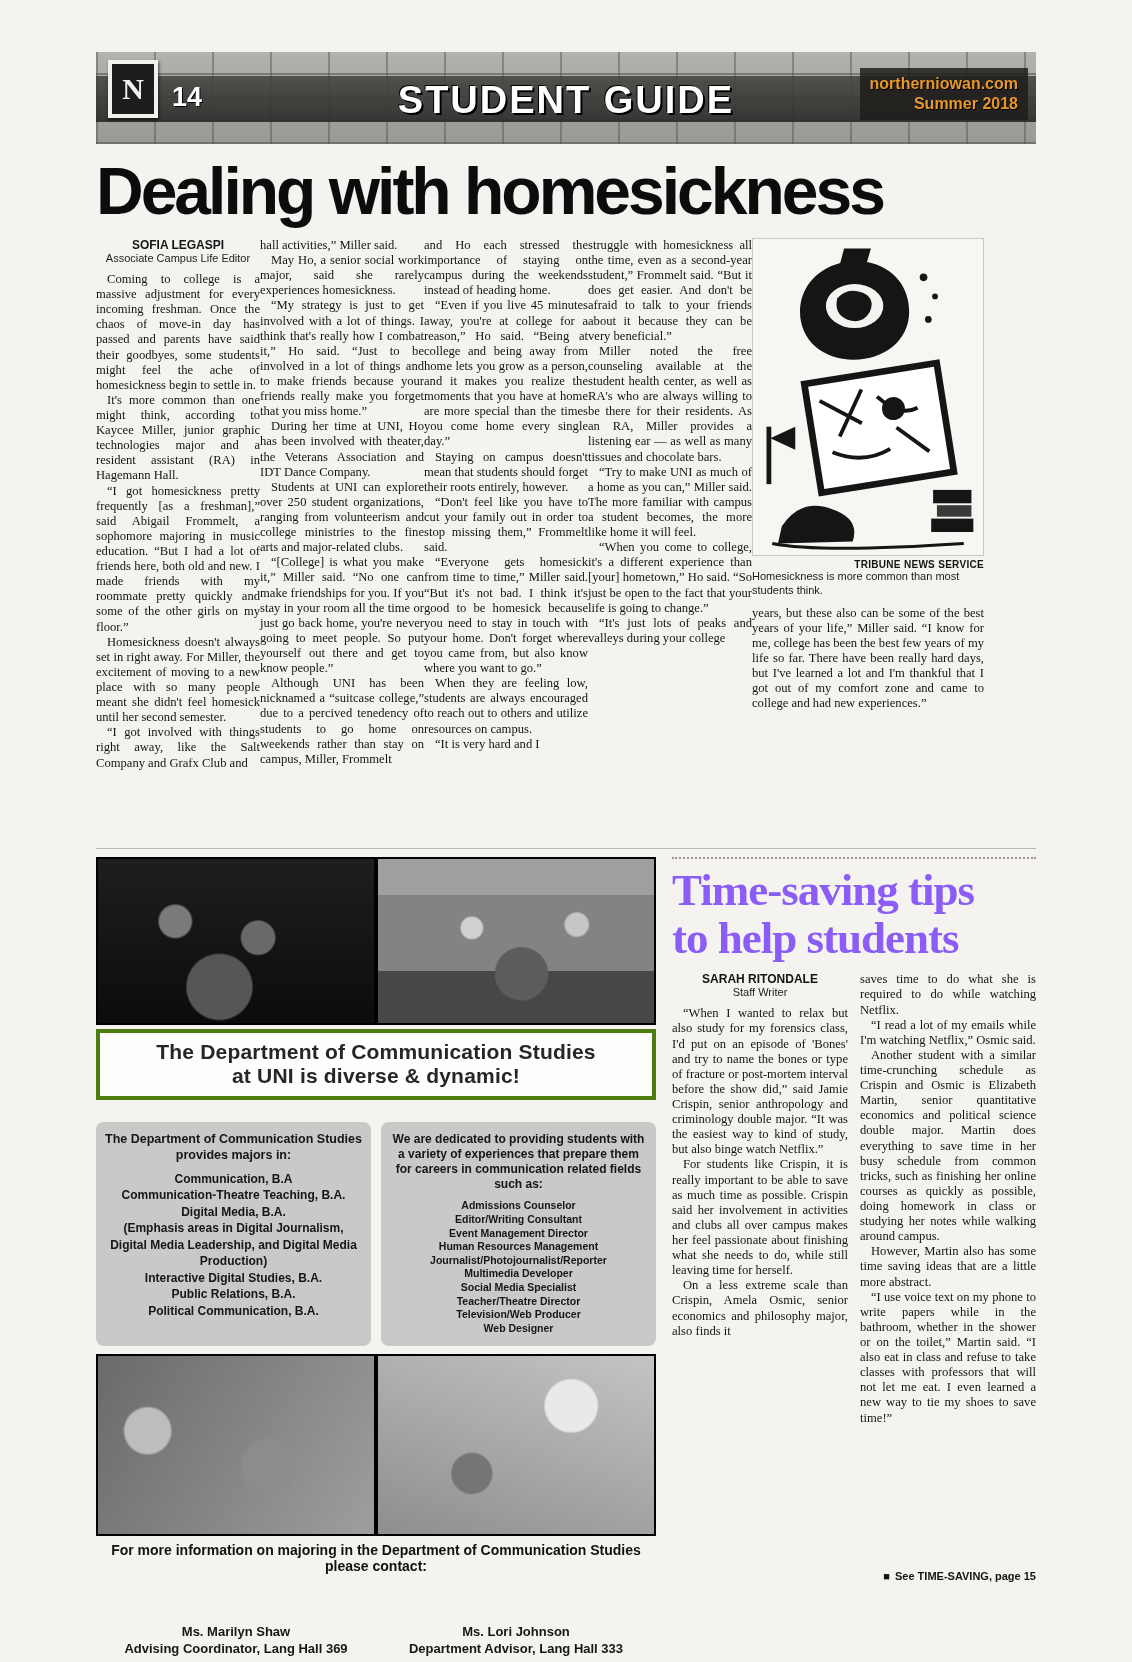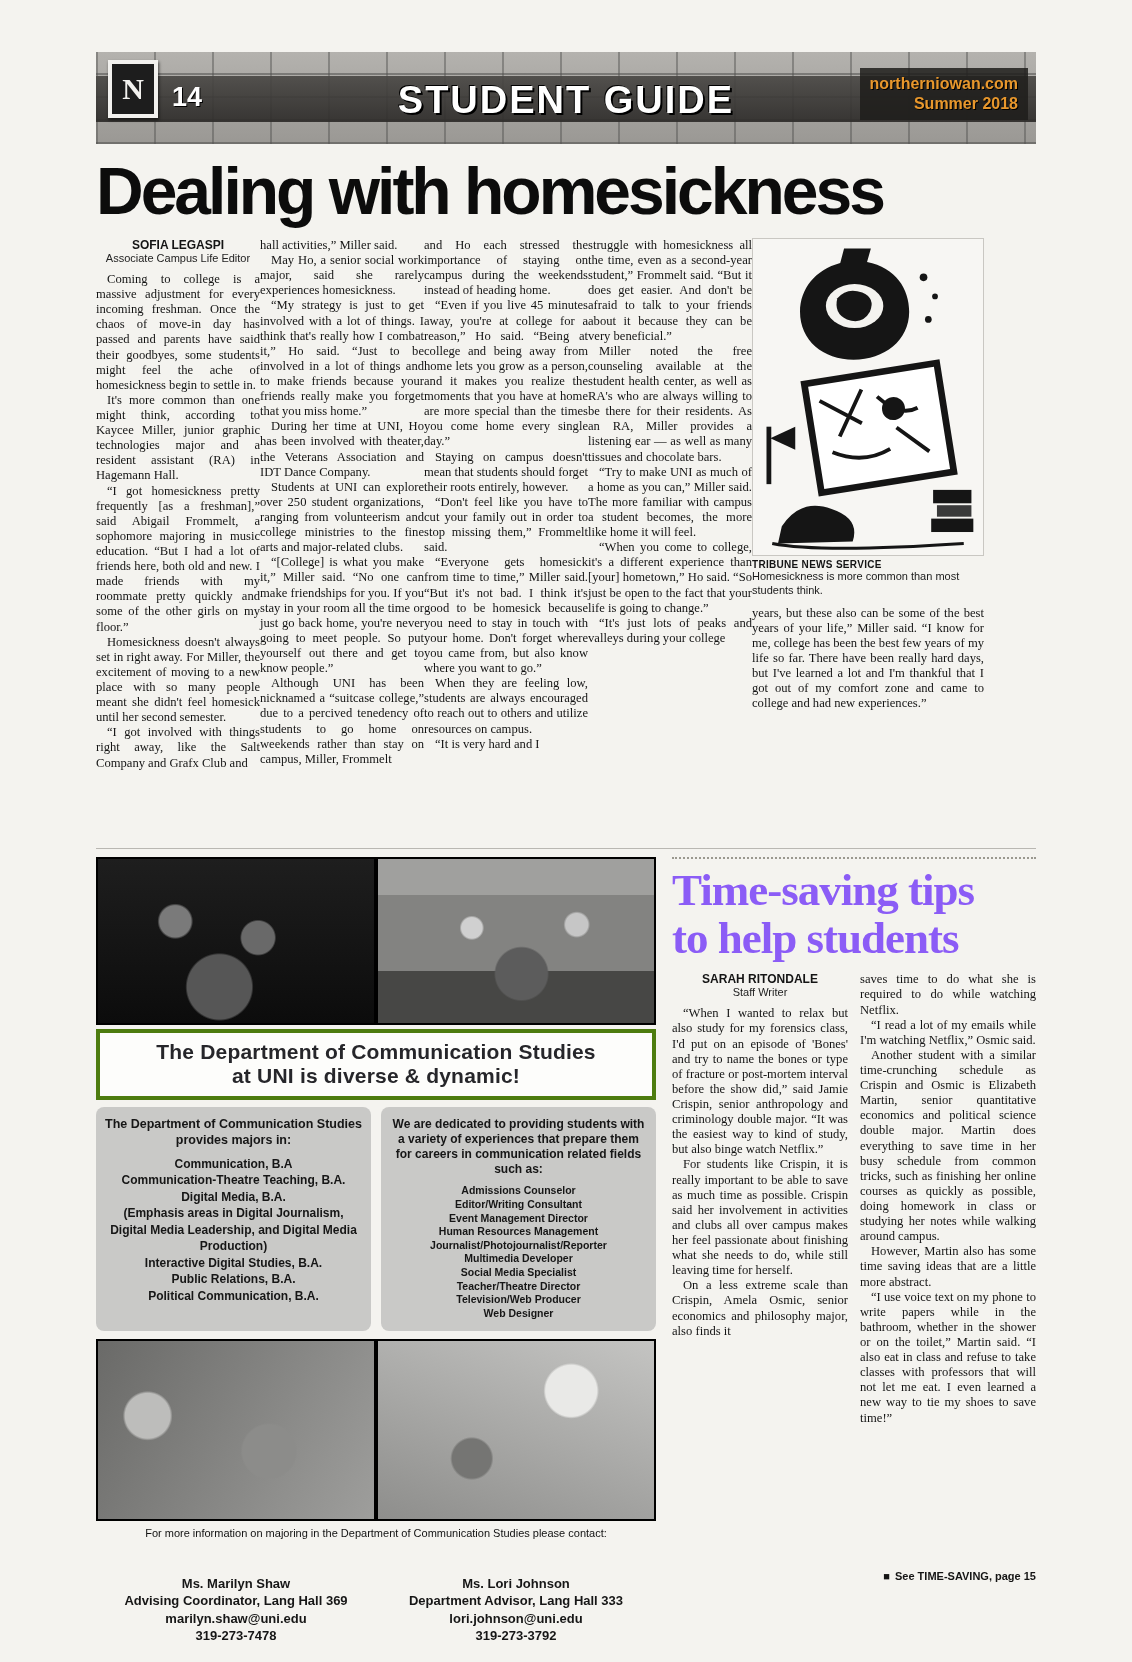--- a/index.html
+++ b/index.html
@@ -42,21 +42,21 @@
   .right-area { width:232px; flex:0 0 232px; }
   .byline { text-align:center; font-family:"Liberation Sans", sans-serif; margin-bottom:8px; }
   .byline .name { font-weight:bold; font-size:12px; }
   .byline .role { font-size:11px; color:#222; }
   .body-text p { margin:0; text-indent:11px; text-align:justify; font-size:12.6px; line-height:1.2; }
   .cont p:first-child { text-indent:0; }
 
   figure { margin:0 0 8px 0; }
   .illus { width:232px; height:318px; background:#f7f6f3; border:1px solid #c9c7c2; }
   figcaption { margin-top:3px; font-family:"Liberation Sans", sans-serif; }
-  figcaption .credit { text-align:left; font-weight:bold; font-size:10px; letter-spacing:.3px; }
+  figcaption .credit { text-align:right; font-weight:bold; font-size:10px; letter-spacing:.3px; }
   figcaption .cap { font-size:11px; line-height:1.25; color:#1a1a1a; }
 
   .divider { border-top:1px solid #b9b7b2; margin:10px 0 8px 0; }
 
   
   .bottom { display:flex; gap:16px; height:730px; }
   .ad { width:560px; flex:0 0 560px; font-family:"Liberation Sans", sans-serif; }
   .ad-photos { display:flex; gap:4px; background:#000; padding:2px; }
   .ad-photos.top { height:168px; }
   .ad-photos.bottom { height:182px; margin-top:8px; }
@@ -76,29 +76,29 @@
       radial-gradient(circle at 62% 62%, #8c8c8a 0 13%, transparent 14%),
       linear-gradient(120deg, #6a6a68, #9e9e9c); }
   .photo.c2 { background:
       radial-gradient(circle at 70% 28%, #e9e9e7 0 11%, transparent 12%),
       radial-gradient(circle at 34% 66%, #757573 0 9%, transparent 10%),
       linear-gradient(200deg, #c4c4c2, #8e8e8c); }
   .ad-banner { background:#fdfdfb; text-align:center; padding:7px 4px 8px 4px; margin-top:4px;
       border:4px solid #4d7c0f; }
   .ad-banner div { font-weight:800; font-size:21px; line-height:1.15; color:#26262a;
       letter-spacing:.2px; }
-  .ad-boxes { display:flex; gap:10px; margin-top:7px; }
+  .ad-boxes { display:flex; gap:10px; margin-top:22px; }
   .ad-box { flex:1; background:#c9c9c7; border-radius:8px; padding:10px 8px; text-align:center;
       min-height:206px; }
   .ad-box .bhead { font-weight:bold; font-size:12.5px; line-height:1.25; margin-bottom:7px; color:#161616; }
   .ad-box.majors .blist div { font-weight:bold; font-size:12px; line-height:1.38; color:#161616; }
   .ad-box.careers .bhead { font-size:12px; }
   .ad-box.careers .blist div { font-weight:bold; font-size:10.5px; line-height:1.3; color:#161616; }
   .ad-contact { text-align:center; margin-top:6px; }
-  .ad-contact .chead { font-weight:normal; font-size:11px; margin-bottom:3px; color:#111; }
+  .ad-contact .chead { font-weight:bold; font-size:14px; margin-bottom:16px; color:#111; }
   .contact-row { display:flex; }
   .contact-card { flex:1; font-weight:bold; font-size:13px; line-height:1.35; color:#161616;margin-top:33px; }
 
   
   .article2 { width:364px; flex:0 0 364px; border-top:2px dotted #9a988f; padding-top:8px; position:relative; }
   .headline2 { font-family:"Liberation Serif", serif; font-weight:600; font-size:45px;
       line-height:1.06; letter-spacing:-1px; margin:0 0 10px 0; color:#8b5cf6; }
   .a2cols { display:flex; gap:12px; height:592px; overflow:hidden;justify-content:space-between; }
   .a2col { width:176px; flex:0 0 176px; }
   .a2footer { margin-top:6px; text-align:right; font-family:"Liberation Sans", sans-serif;

